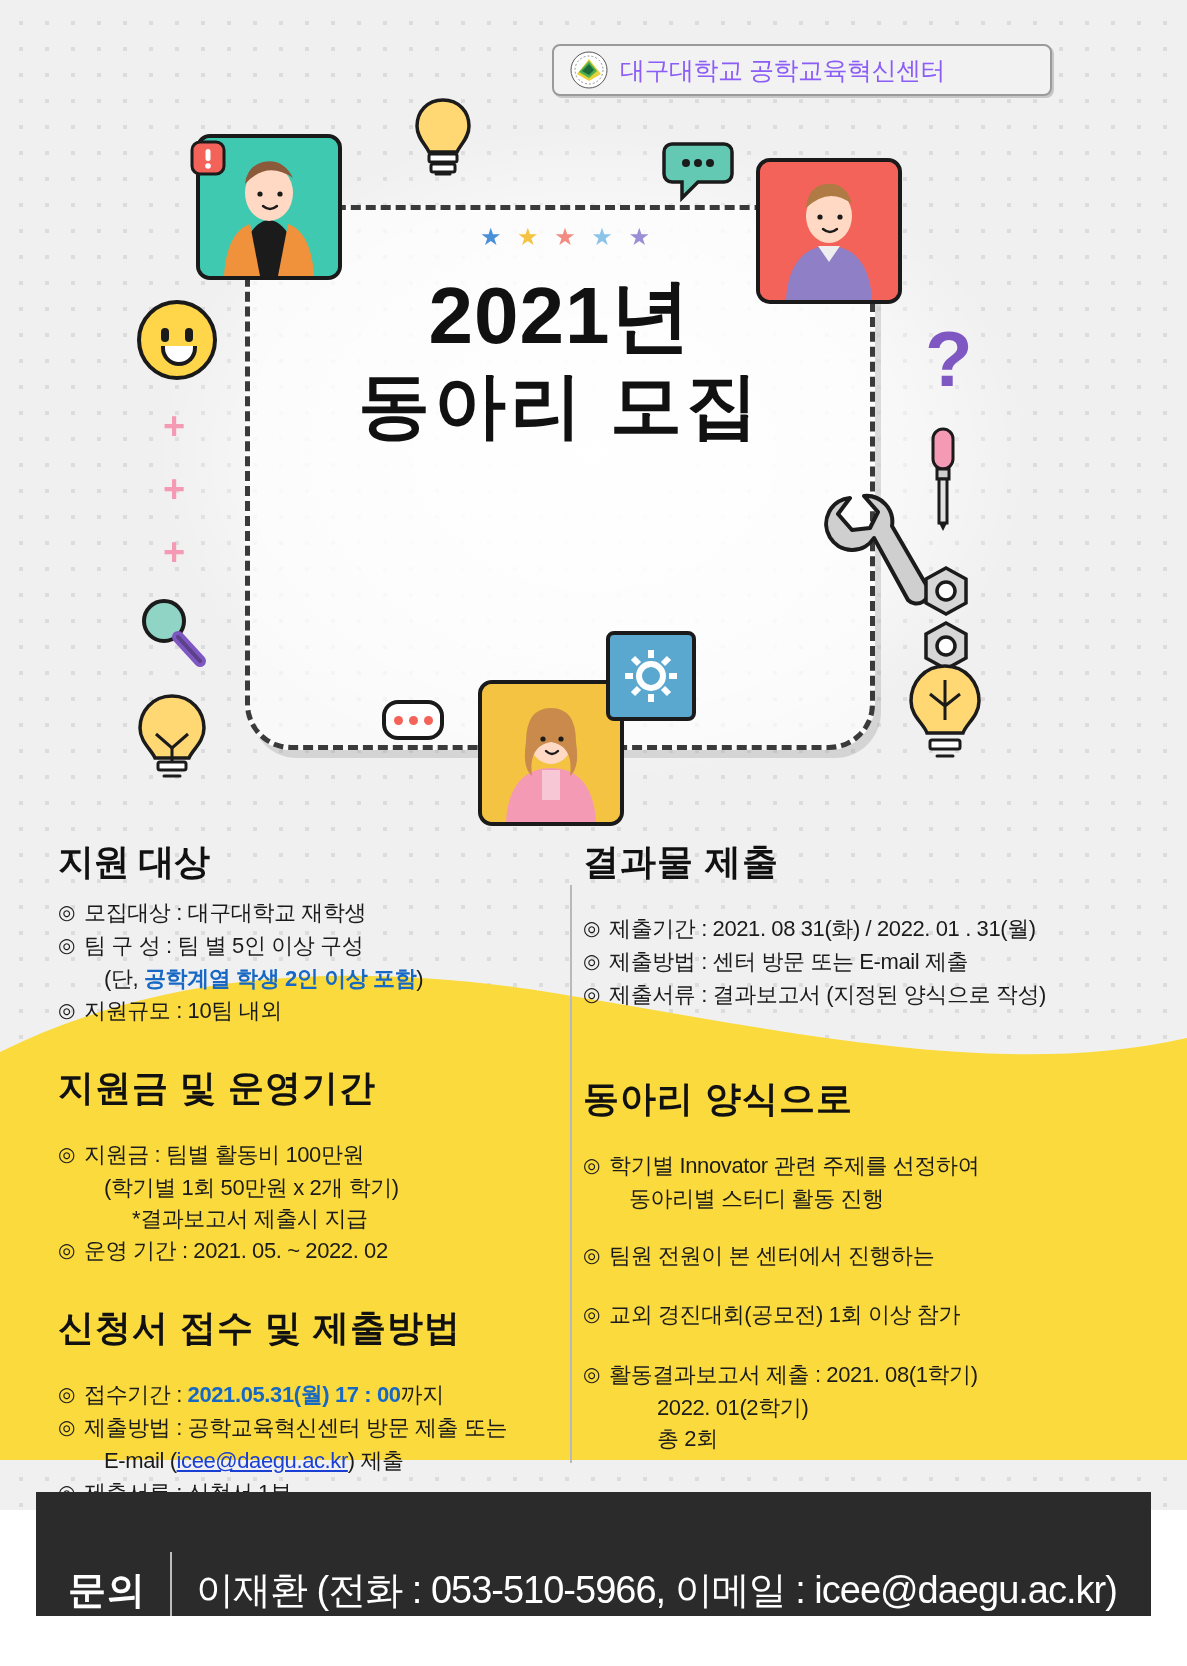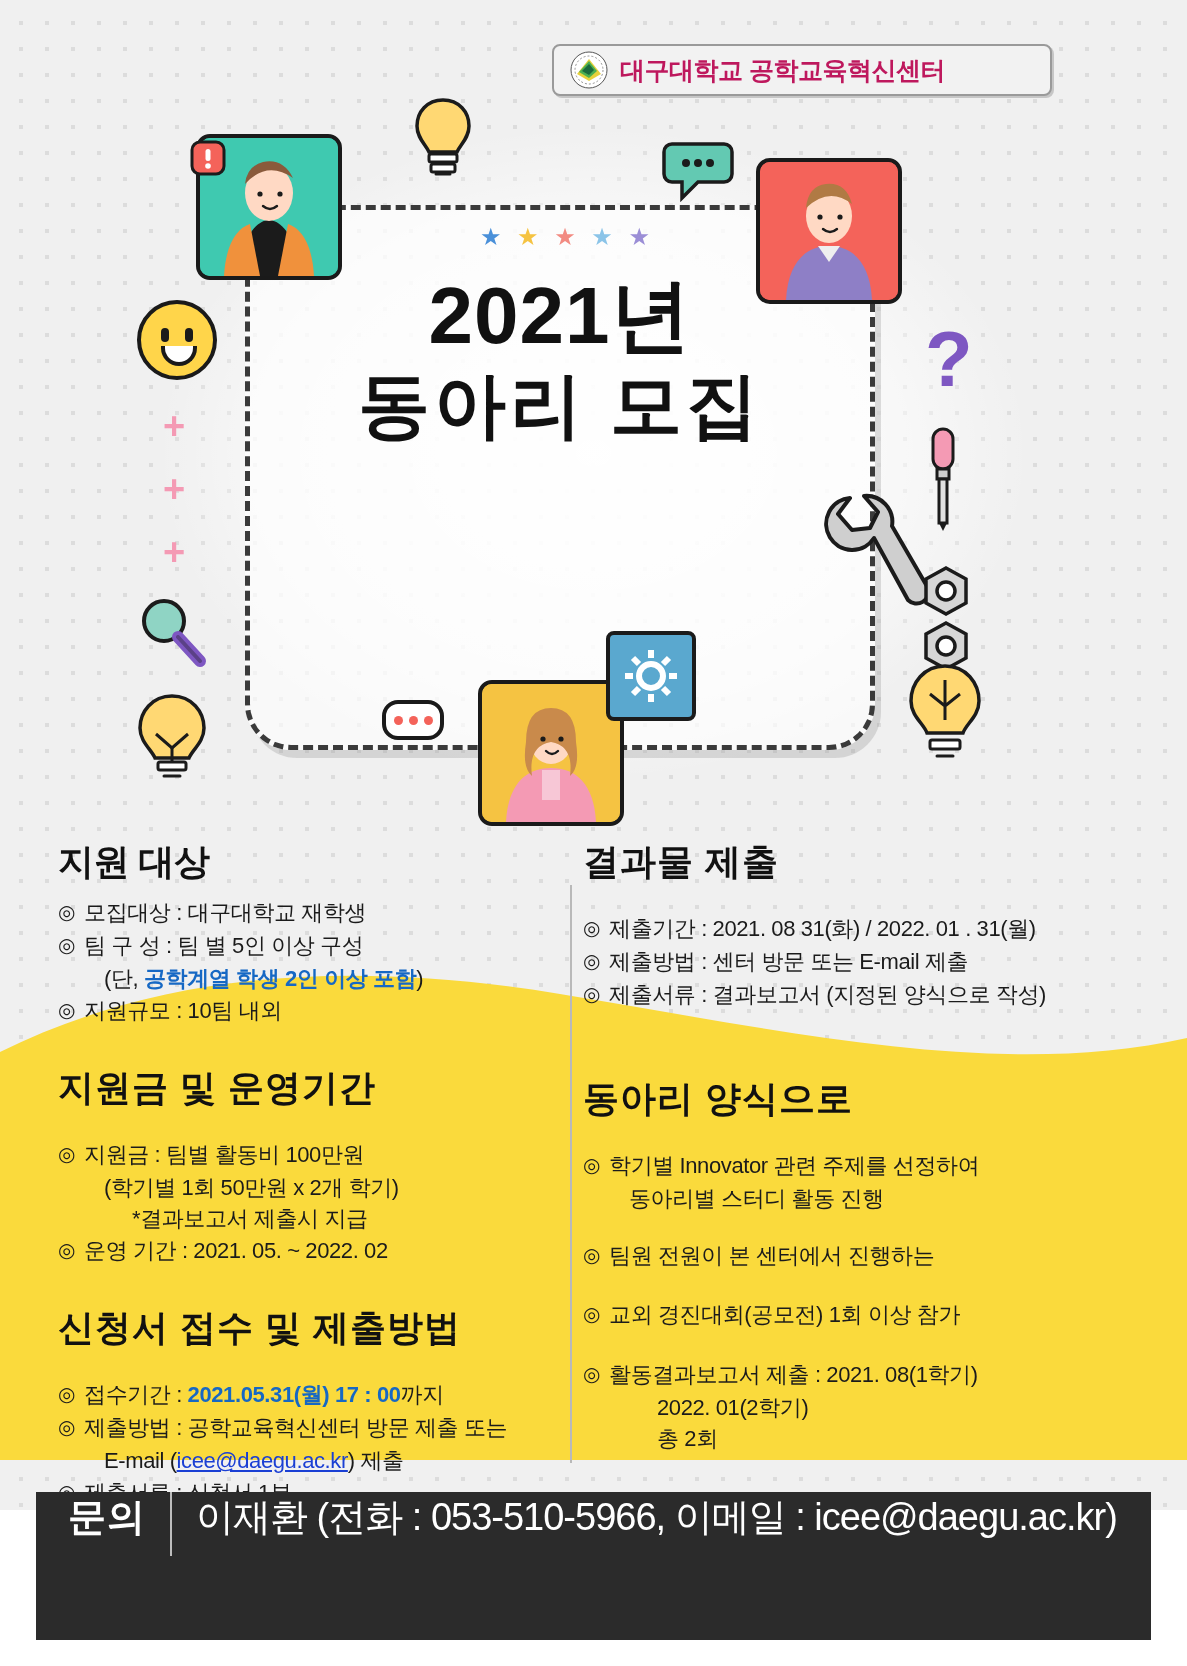--- a/index.html
+++ b/index.html
@@ -40,21 +40,21 @@
     width: 500px; height: 52px;
     background: #f2f2f2;
     border: 2px solid #9a9a9a;
     border-radius: 8px;
     display: flex; align-items: center; gap: 12px;
     padding-left: 16px;
     box-shadow: 2px 2px 0 rgba(120,120,120,0.35);
   }
   .du-logo { width: 38px; height: 38px; position: relative; flex: 0 0 38px; }
   .header-badge-text {
-    font-size: 25px; font-weight: bold; color: #be185d; letter-spacing: -0.5px;
+    font-size: 25px; font-weight: normal; color: #8b5cf6; letter-spacing: -0.5px;
     white-space: nowrap;
   }
 
   
   .title-frame {
     position: absolute; left: 245px; top: 205px;
     width: 630px; height: 545px;
     border: 5px dashed #3a3a3a;
     border-radius: 46px;
     background: rgba(255,255,255,0.62);
@@ -145,23 +145,23 @@
   .indent-2 { padding-left: 74px; }
   .blue-bold { color: #1668c4; font-weight: bold; }
   .blue-link { color: #1a3fd4; text-decoration: underline; }
   .gap-sm { height: 16px; }
   .gap-md { height: 26px; }
   .gap-lg { height: 34px; }
 
   
   .footer {
     position: absolute; left: 36px; top: 1492px;
-    width: 1115px; height: 148px;
+    width: 1115px; height: 124px;
     background: #2b2b2b;
-    display: flex; align-items: flex-start; padding-left: 32px; gap: 24px;
+    display: flex; align-items: flex-end; padding-left: 32px; gap: 24px;
   }
   .footer-label { color: #fff; font-size: 38px; font-weight: bold; letter-spacing: 1px; }
   .footer-sep { width: 2px; height: 64px; background: #bdbdbd; }
   .footer-text { color: #fff; font-size: 38px; letter-spacing: -1px; white-space: nowrap; }
 </style>
 </head>
 <body>
 
 <div id="poster">
 

